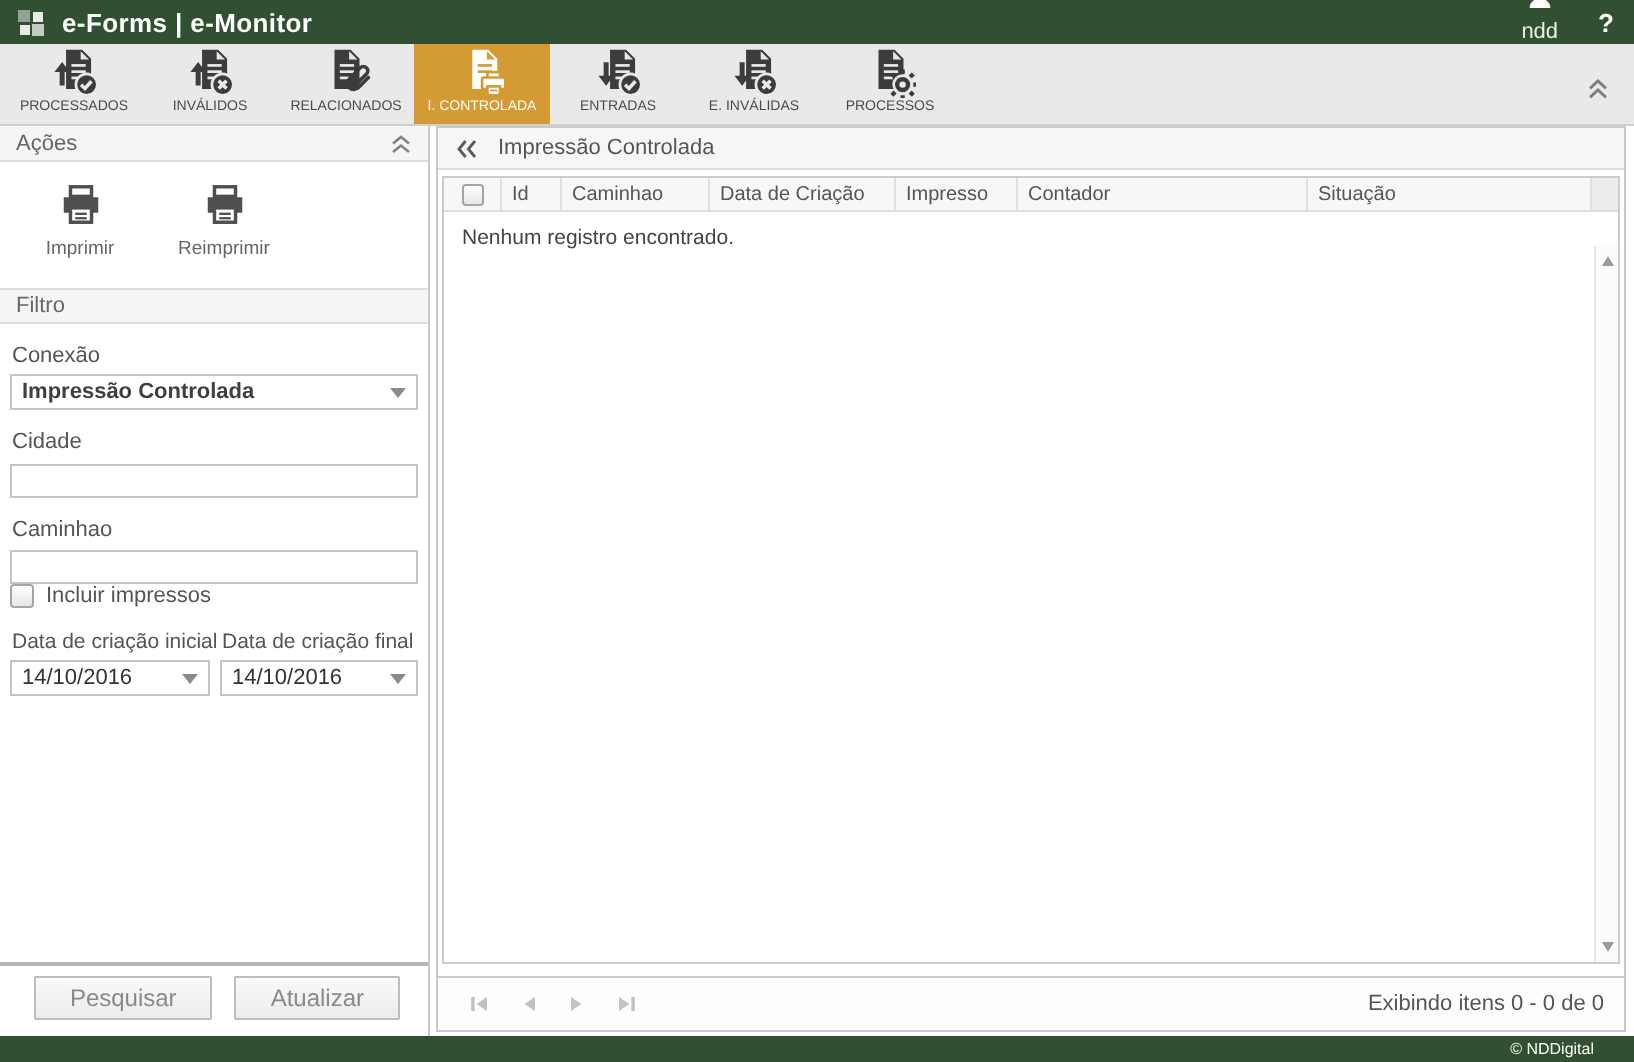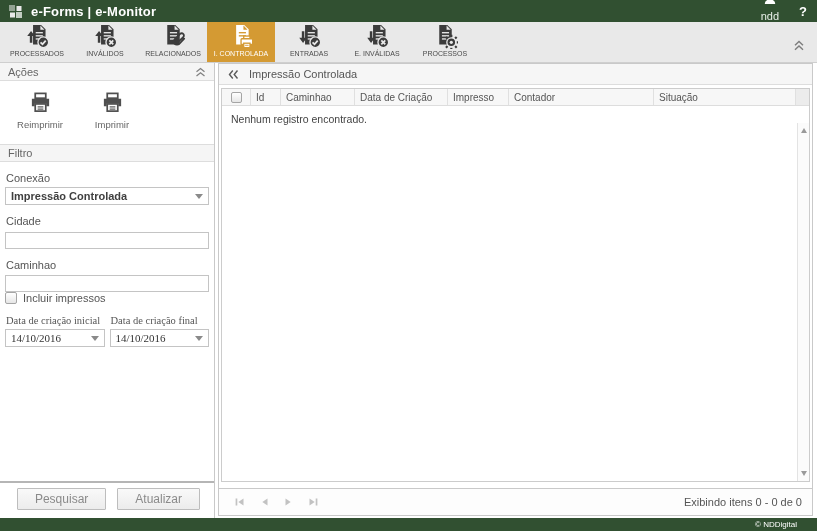--- a/index.html
+++ b/index.html
@@ -42,21 +42,21 @@
   .sec-hd .chev { margin-left:auto; cursor:pointer; display:flex; }
   .actions-body { display:flex; padding:5px 0 12px 4px; flex:0 0 auto; }
   .action-btn { width:72px; display:flex; flex-direction:column; align-items:center; gap:5px; padding:5px 0 2px; color:#666; font-size:9.5px; cursor:pointer; }
   .filter-body { flex:1 1 auto; padding:0 5px; overflow:hidden; }
   .f-label { font-size:11px; color:#555; margin:10px 0 3px 1px; }
   .f-select { height:18px; border:1px solid #c4c4c4; background:#fff; display:flex; align-items:center; padding:0 5px; font-size:11px; font-weight:bold; color:#3f3f3f; cursor:pointer; }
   .f-select .dd { margin-left:auto; width:0; height:0; border-left:4px solid transparent; border-right:4px solid transparent; border-top:5px solid #8a8a8a; }
   .f-input { width:100%; height:17px; border:1px solid #c4c4c4; font-size:11px; padding:0 4px; font-family:"Liberation Sans",sans-serif; color:#333; }
   .chk-row { display:flex; align-items:center; gap:6px; font-size:11px; color:#555; }
   .chk { width:12px; height:12px; border:1px solid #a5a5a5; background:linear-gradient(#ffffff,#e6e6e6); border-radius:2px; cursor:pointer; }
-  .date-row { display:flex; gap:5px; margin-top:11px;font-family:Liberation Serif, serif; }
+  .date-row { display:flex; gap:5px; margin-top:11px; }
   .date-col { width:100px; }
   .date-col .f-label { margin:0 0 3px 1px; font-size:10.5px; white-space:nowrap; }
   .f-select.date { font-weight:normal; color:#333; }
   .sidebar-foot { flex:0 0 auto; border-top:2px solid #b5b5b5; padding:5px 14px 8px 16px; display:flex; justify-content:flex-end; gap:11px; }
   .btn { height:22px; background:linear-gradient(#f9f9f9,#ececec); border:1px solid #bdbdbd; border-radius:1px; color:#8a8a8a; font-size:12px; padding:0 17px; font-family:"Liberation Sans",sans-serif; cursor:pointer; }
 
   
   .main { flex:1 1 auto; margin:0 4px 2px 3px; border:1px solid #c9c9c9; display:flex; flex-direction:column; background:#fff; overflow:hidden; }
   .panel-hd { height:21px; background:#f6f6f6; border-bottom:1px solid #ddd; display:flex; align-items:center; padding:0 9px; gap:10px; color:#555; font-size:11px; flex:0 0 auto; }
   .panel-hd .back { cursor:pointer; display:flex; }
@@ -228,31 +228,31 @@
 
     <div class="actions-body">
       <div class="action-btn">
         <svg width="23" height="23" viewBox="0 0 24 24">
           <rect x="6.5" y="2.5" width="11" height="5" fill="#fff" stroke="#4f4f4f" stroke-width="1.8"></rect>
           <path fill="#4f4f4f" d="M3 8h18v8h-3v-3H6v3H3z"></path>
           <rect x="6.5" y="13.5" width="11" height="7.5" fill="#fff" stroke="#4f4f4f" stroke-width="1.8"></rect>
           <rect x="9" y="16" width="6" height="1.2" fill="#4f4f4f"></rect>
           <rect x="9" y="18.3" width="6" height="1.2" fill="#4f4f4f"></rect>
         </svg>
-        <span>Reimprimir</span>
+        <span>Imprimir</span>
       </div>
       <div class="action-btn">
         <svg width="23" height="23" viewBox="0 0 24 24">
           <rect x="6.5" y="2.5" width="11" height="5" fill="#fff" stroke="#4f4f4f" stroke-width="1.8"></rect>
           <path fill="#4f4f4f" d="M3 8h18v8h-3v-3H6v3H3z"></path>
           <rect x="6.5" y="13.5" width="11" height="7.5" fill="#fff" stroke="#4f4f4f" stroke-width="1.8"></rect>
           <rect x="9" y="16" width="6" height="1.2" fill="#4f4f4f"></rect>
           <rect x="9" y="18.3" width="6" height="1.2" fill="#4f4f4f"></rect>
         </svg>
-        <span>Imprimir</span>
+        <span>Reimprimir</span>
       </div>
     </div>
 
     <div class="sec-hd filtro">
       <span>Filtro</span>
     </div>
 
     <div class="filter-body">
       <div class="f-label">Conexão</div>
       <div class="f-select">

